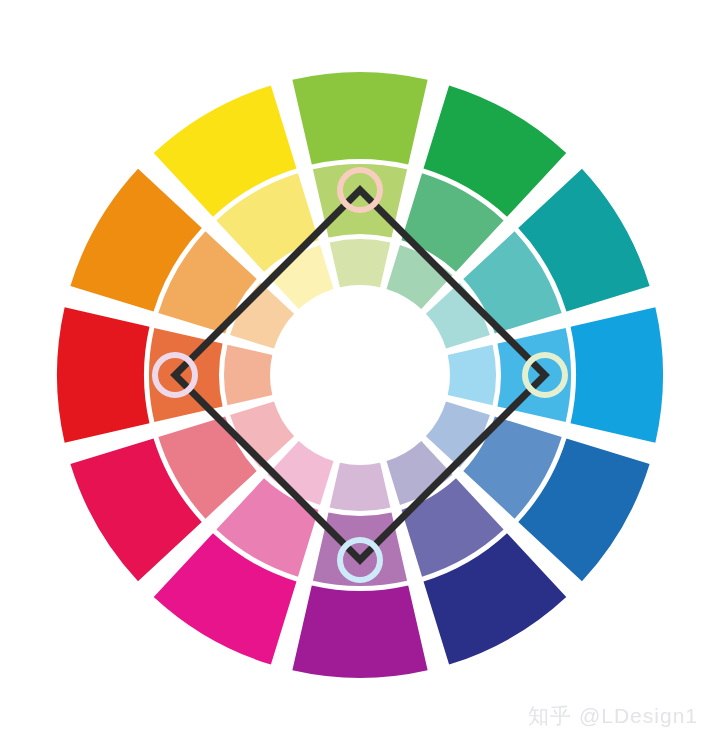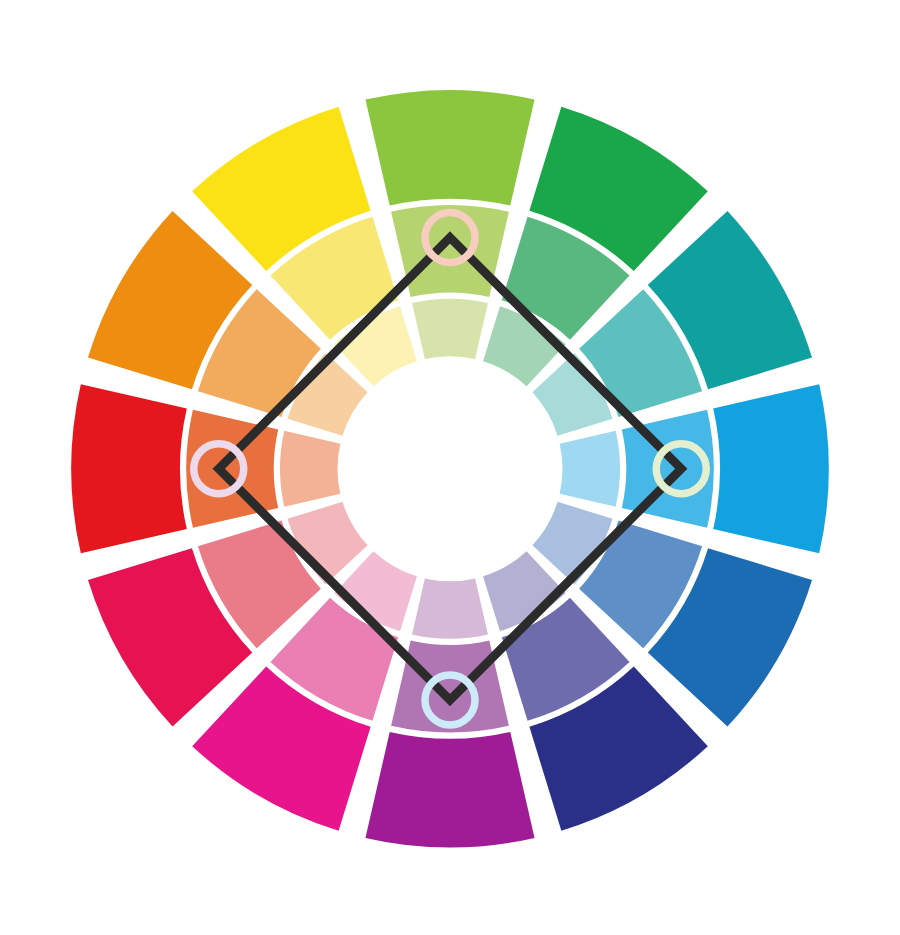--- a/index.html
+++ b/index.html
@@ -98,13 +98,14 @@
           <circle cx="545" cy="375" r="20" fill="none" stroke="#e3efcf" stroke-width="6"></circle>
         </g>
         <g>
           <circle cx="360" cy="560" r="20" fill="none" stroke="#cdeaf8" stroke-width="6"></circle>
         </g>
         <g>
           <circle cx="175" cy="375" r="20" fill="none" stroke="#eed9ea" stroke-width="6"></circle>
         </g>
       </g>
   </svg>
+  <div id="watermark" style="color: rgb(226, 228, 231);">知乎 @LDesign1</div>
 </div>
 
 </body></html>

